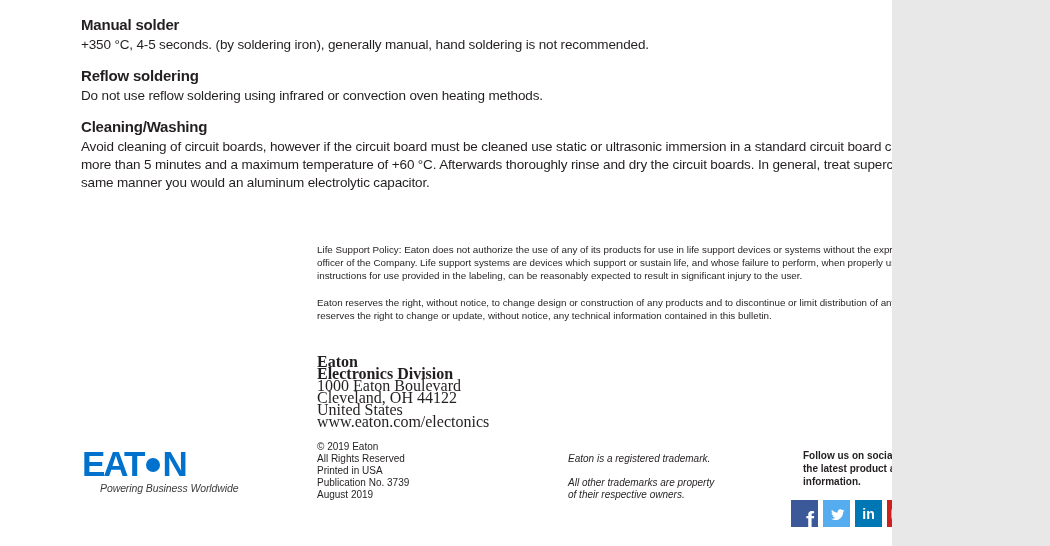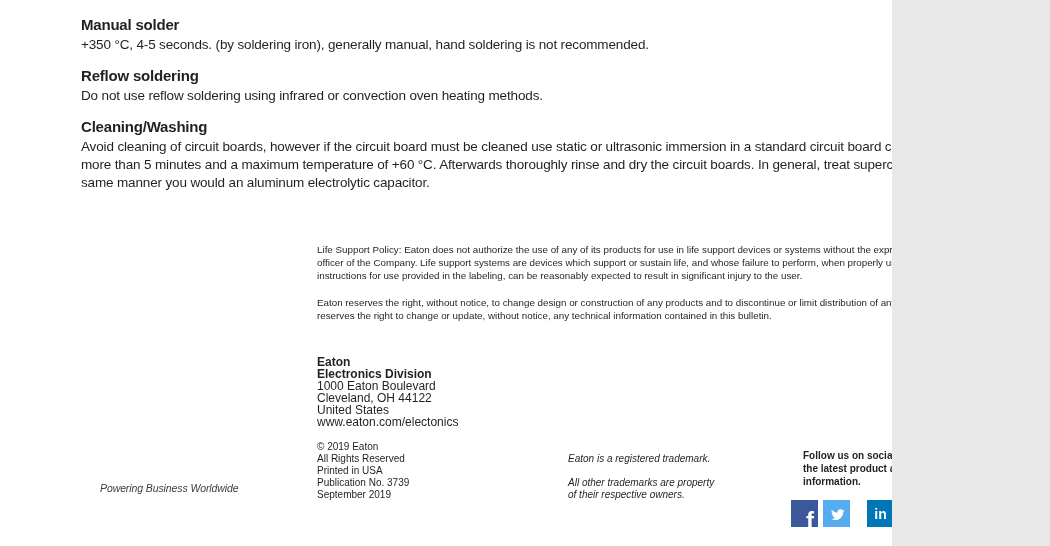--- a/index.html
+++ b/index.html
@@ -13,21 +13,21 @@
     font-size:15px;line-height:18px;font-weight:bold;margin:0 0 2px 0;
     letter-spacing:-0.2px;
   }
   .section p{
     font-size:13.5px;line-height:18px;margin:0 12px 13px 0;letter-spacing:-0.15px;
   }
   
   .legal{position:absolute;left:317px;top:243px;width:706px;}
   .legal p{font-size:9.8px;line-height:13.2px;margin:0 0 13px 0;}
   
-  .address{position:absolute;left:317px;top:356px;font-size:12px;line-height:12px;}
+  .address{position:absolute;left:317px;top:356px;font-size:16px;line-height:12px;font-family:Liberation Serif, serif;}
   .address .b{font-weight:bold;}
   .address a{color:#231f20;text-decoration:none;}
   
   .copyright{position:absolute;left:317px;top:441px;font-size:10px;line-height:12px;}
   
   .trademark{position:absolute;left:556px;top:453px;width:168px;font-size:10px;line-height:12px;}
   .trademark p{margin:0 0 12px 12px;font-style:italic;}
   
   .social{position:absolute;left:791px;top:437px;width:180px;}
   .social-heading{font-size:10px;line-height:13px;font-weight:bold;margin:12px;}
@@ -96,49 +96,54 @@
     <div>Cleveland, OH 44122</div>
     <div>United States</div>
     <div><a href="#">www.eaton.com/electonics</a></div>
   </div>
 
   <div class="copyright">
     <div>© 2019 Eaton</div>
     <div>All Rights Reserved</div>
     <div>Printed in USA</div>
     <div>Publication No. 3739</div>
-    <div>September 2019</div>
+    <div>August 2019</div>
   </div>
 
   <div class="trademark">
     <p>Eaton is a registered trademark.</p>
     <p>All other trademarks are property of their respective owners.</p>
   </div>
 
   <div class="social">
     <p class="social-heading">Follow us on social media to get the latest product and support information.</p>
     <div class="social-row">
       <div class="tile" style="background: rgb(59, 89, 152);">
         <span class="fb-f">f</span>
       </div>
       <div class="tile" style="background: rgb(85, 172, 238);">
         <svg width="19" height="19" viewBox="0 0 24 24">
           <path fill="#ffffff" d="M21.5 7.5c-.6.3-1.3.5-2 .6.7-.4 1.3-1.1 1.5-1.9-.7.4-1.4.7-2.2.8-.6-.7-1.6-1.1-2.6-1.1-1.9 0-3.5 1.6-3.5 3.5 0 .3 0 .5.1.8-2.9-.1-5.5-1.5-7.2-3.7-.3.5-.5 1.1-.5 1.8 0 1.2.6 2.3 1.6 2.9-.6 0-1.1-.2-1.6-.4v0c0 1.7 1.2 3.1 2.8 3.4-.3.1-.6.1-.9.1-.2 0-.4 0-.6-.1.4 1.4 1.7 2.4 3.3 2.4-1.2.9-2.7 1.5-4.3 1.5-.3 0-.6 0-.8-.1 1.5 1 3.4 1.6 5.3 1.6 6.4 0 9.9-5.3 9.9-9.9v-.5c.6-.4 1.2-1.1 1.7-1.7z"></path>
         </svg>
       </div>
-      <div class="tile" style="background: rgb(0, 119, 181); margin-left: 12px;">
+      <div class="tile" style="background: rgb(0, 119, 181);">
         <span class="in-txt">in</span>
       </div>
       <div class="tile" style="background: rgb(205, 32, 31);">
         <svg width="21" height="16" viewBox="0 0 21 16">
           <rect x="1" y="1" width="19" height="14" rx="4" fill="#ffffff"></rect>
           <polygon points="8.5,4.5 14,8 8.5,11.5" fill="#cd201f"></polygon>
         </svg>
       </div>
       <div class="tile" style="background: rgb(221, 75, 57);">
         <span class="gp-txt">g+</span>
       </div>
     </div>
   </div>
 
+  <div class="logo">
+    <span class="logo-word">
+      <span style="color: rgb(0, 114, 206);">EAT</span><span class="logo-dot" style="background: rgb(0, 114, 206);"></span><span style="color: rgb(0, 114, 206);">N</span>
+    </span>
+  </div>
   <div class="tagline">Powering Business Worldwide</div>
 
 </div>
 
 </body></html>

